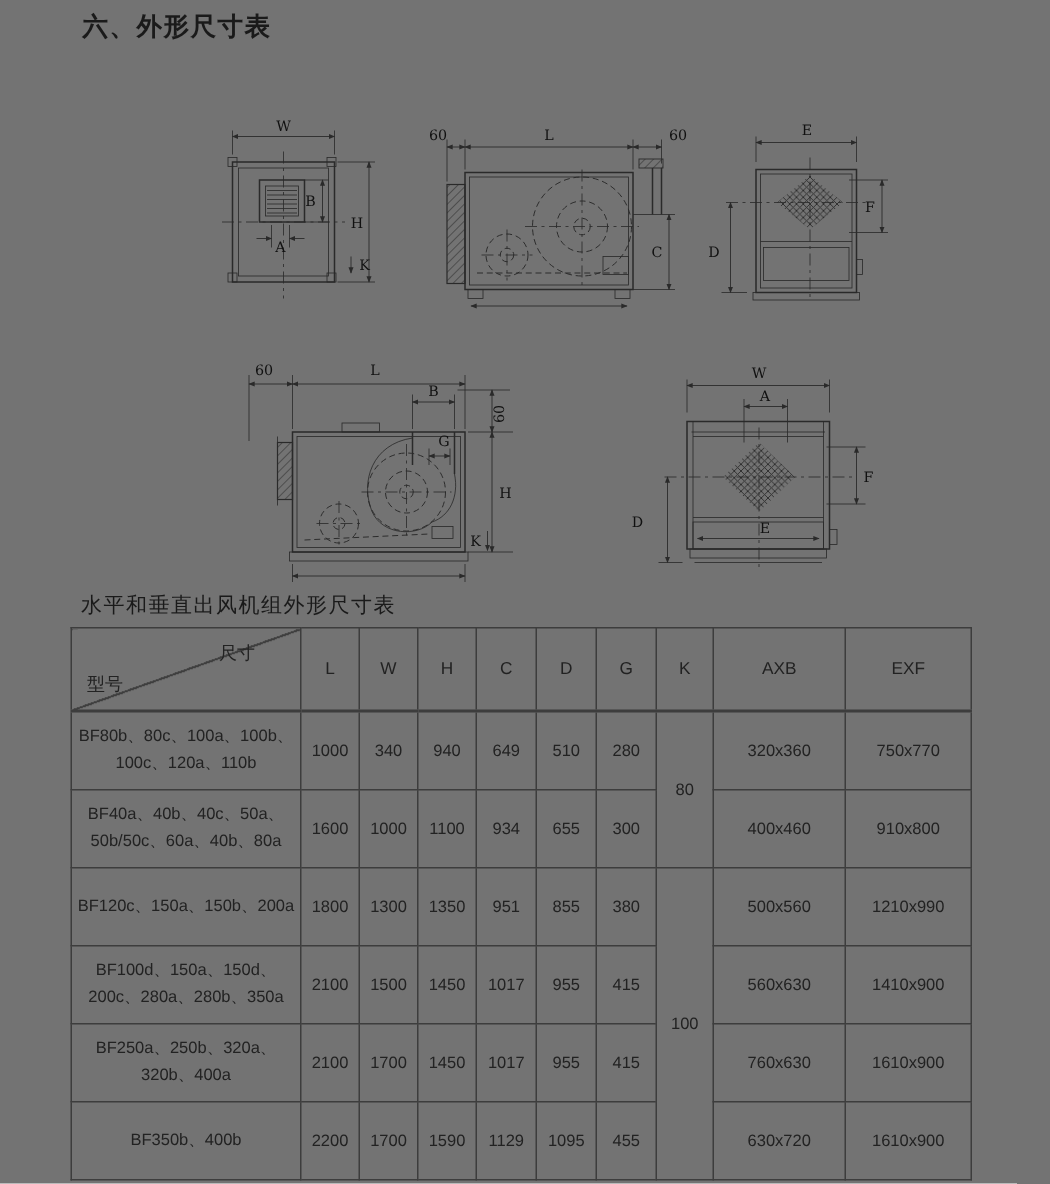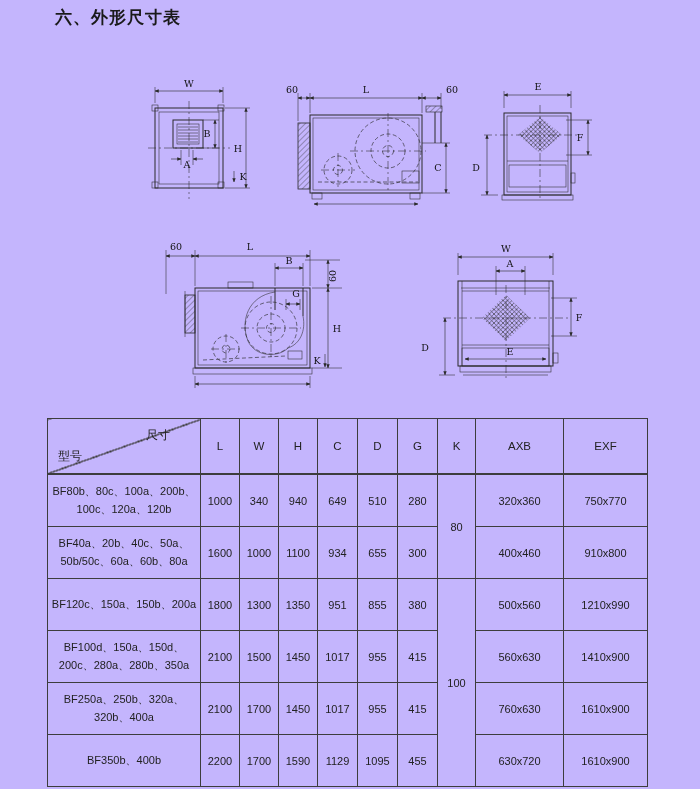--- a/index.html
+++ b/index.html
@@ -1,16 +1,16 @@
 <!DOCTYPE html>
 <html><head>
 <meta charset="utf-8">
 <style>
   html,body{margin:0;padding:0;background:#f2f2f2;}
-  #page{position:relative;width:700px;height:789px;background:#c4b5fd;overflow:hidden;
+  #page{position:relative;width:700px;height:789px;background:#737373;overflow:hidden;
         font-family:"Liberation Serif",serif;color:#1a1a1a;}
   .title{position:absolute;left:55px;top:6px;font-size:17px;font-weight:bold;letter-spacing:1px;}
   .subtitle{position:absolute;font-size:14px;letter-spacing:1px;}
   .sub1{left:108px;top:48px;}
   .sub2{left:94px;top:210px;}
   .sub3{left:54px;top:395px;}
   .diag{position:absolute;}
 
   
   .obj{stroke:#2a2a2a;stroke-width:1;fill:none}
@@ -280,20 +280,21 @@
       <line class="dim" x1="32" y1="85" x2="32" y2="142" marker-start="url(#m5)" marker-end="url(#m5)"></line>
       <line class="dim" x1="52" y1="126" x2="133" y2="126" marker-start="url(#m5)" marker-end="url(#m5)"></line>
     </g>
     <text class="dt" x="93" y="19">W</text>
     <text class="dt" x="97" y="34">A</text>
     <text class="dt" x="166" y="88">F</text>
     <text class="dt" x="12" y="118">D</text>
     <text class="dt" x="97" y="122">E</text>
   </svg>
 
+  <div class="subtitle sub3">水平和垂直出风机组外形尺寸表</div>
 
   <table class="dims">
     <colgroup>
       <col style="width:153px">
         <col style="width:39px">
         <col style="width:39px">
       <col style="width:39px">
         <col style="width:40px">
         <col style="width:40px">
       <col style="width:40px">
@@ -311,33 +312,33 @@
         <td>W</td>
         <td>H</td>
         <td>C</td>
         <td>D</td>
         <td>G</td>
         <td>K</td>
         <td>AXB</td>
         <td>EXF</td>
       </tr>
       <tr>
-        <td class="model">BF80b、80c、100a、200b、100c、120a、120b</td>
+        <td class="model">BF80b、80c、100a、100b、100c、120a、110b</td>
         <td>1000</td>
         <td>340</td>
         <td>940</td>
         <td>649</td>
         <td>510</td>
         <td>280</td>
         <td rowspan="2">80</td>
         <td>320x360</td>
         <td>750x770</td>
       </tr>
       <tr>
-        <td class="model">BF40a、20b、40c、50a、50b/50c、60a、60b、80a</td>
+        <td class="model">BF40a、40b、40c、50a、50b/50c、60a、40b、80a</td>
         <td>1600</td>
         <td>1000</td>
         <td>1100</td>
         <td>934</td>
         <td>655</td>
         <td>300</td>
         <td>400x460</td>
         <td>910x800</td>
       </tr>
       <tr>

